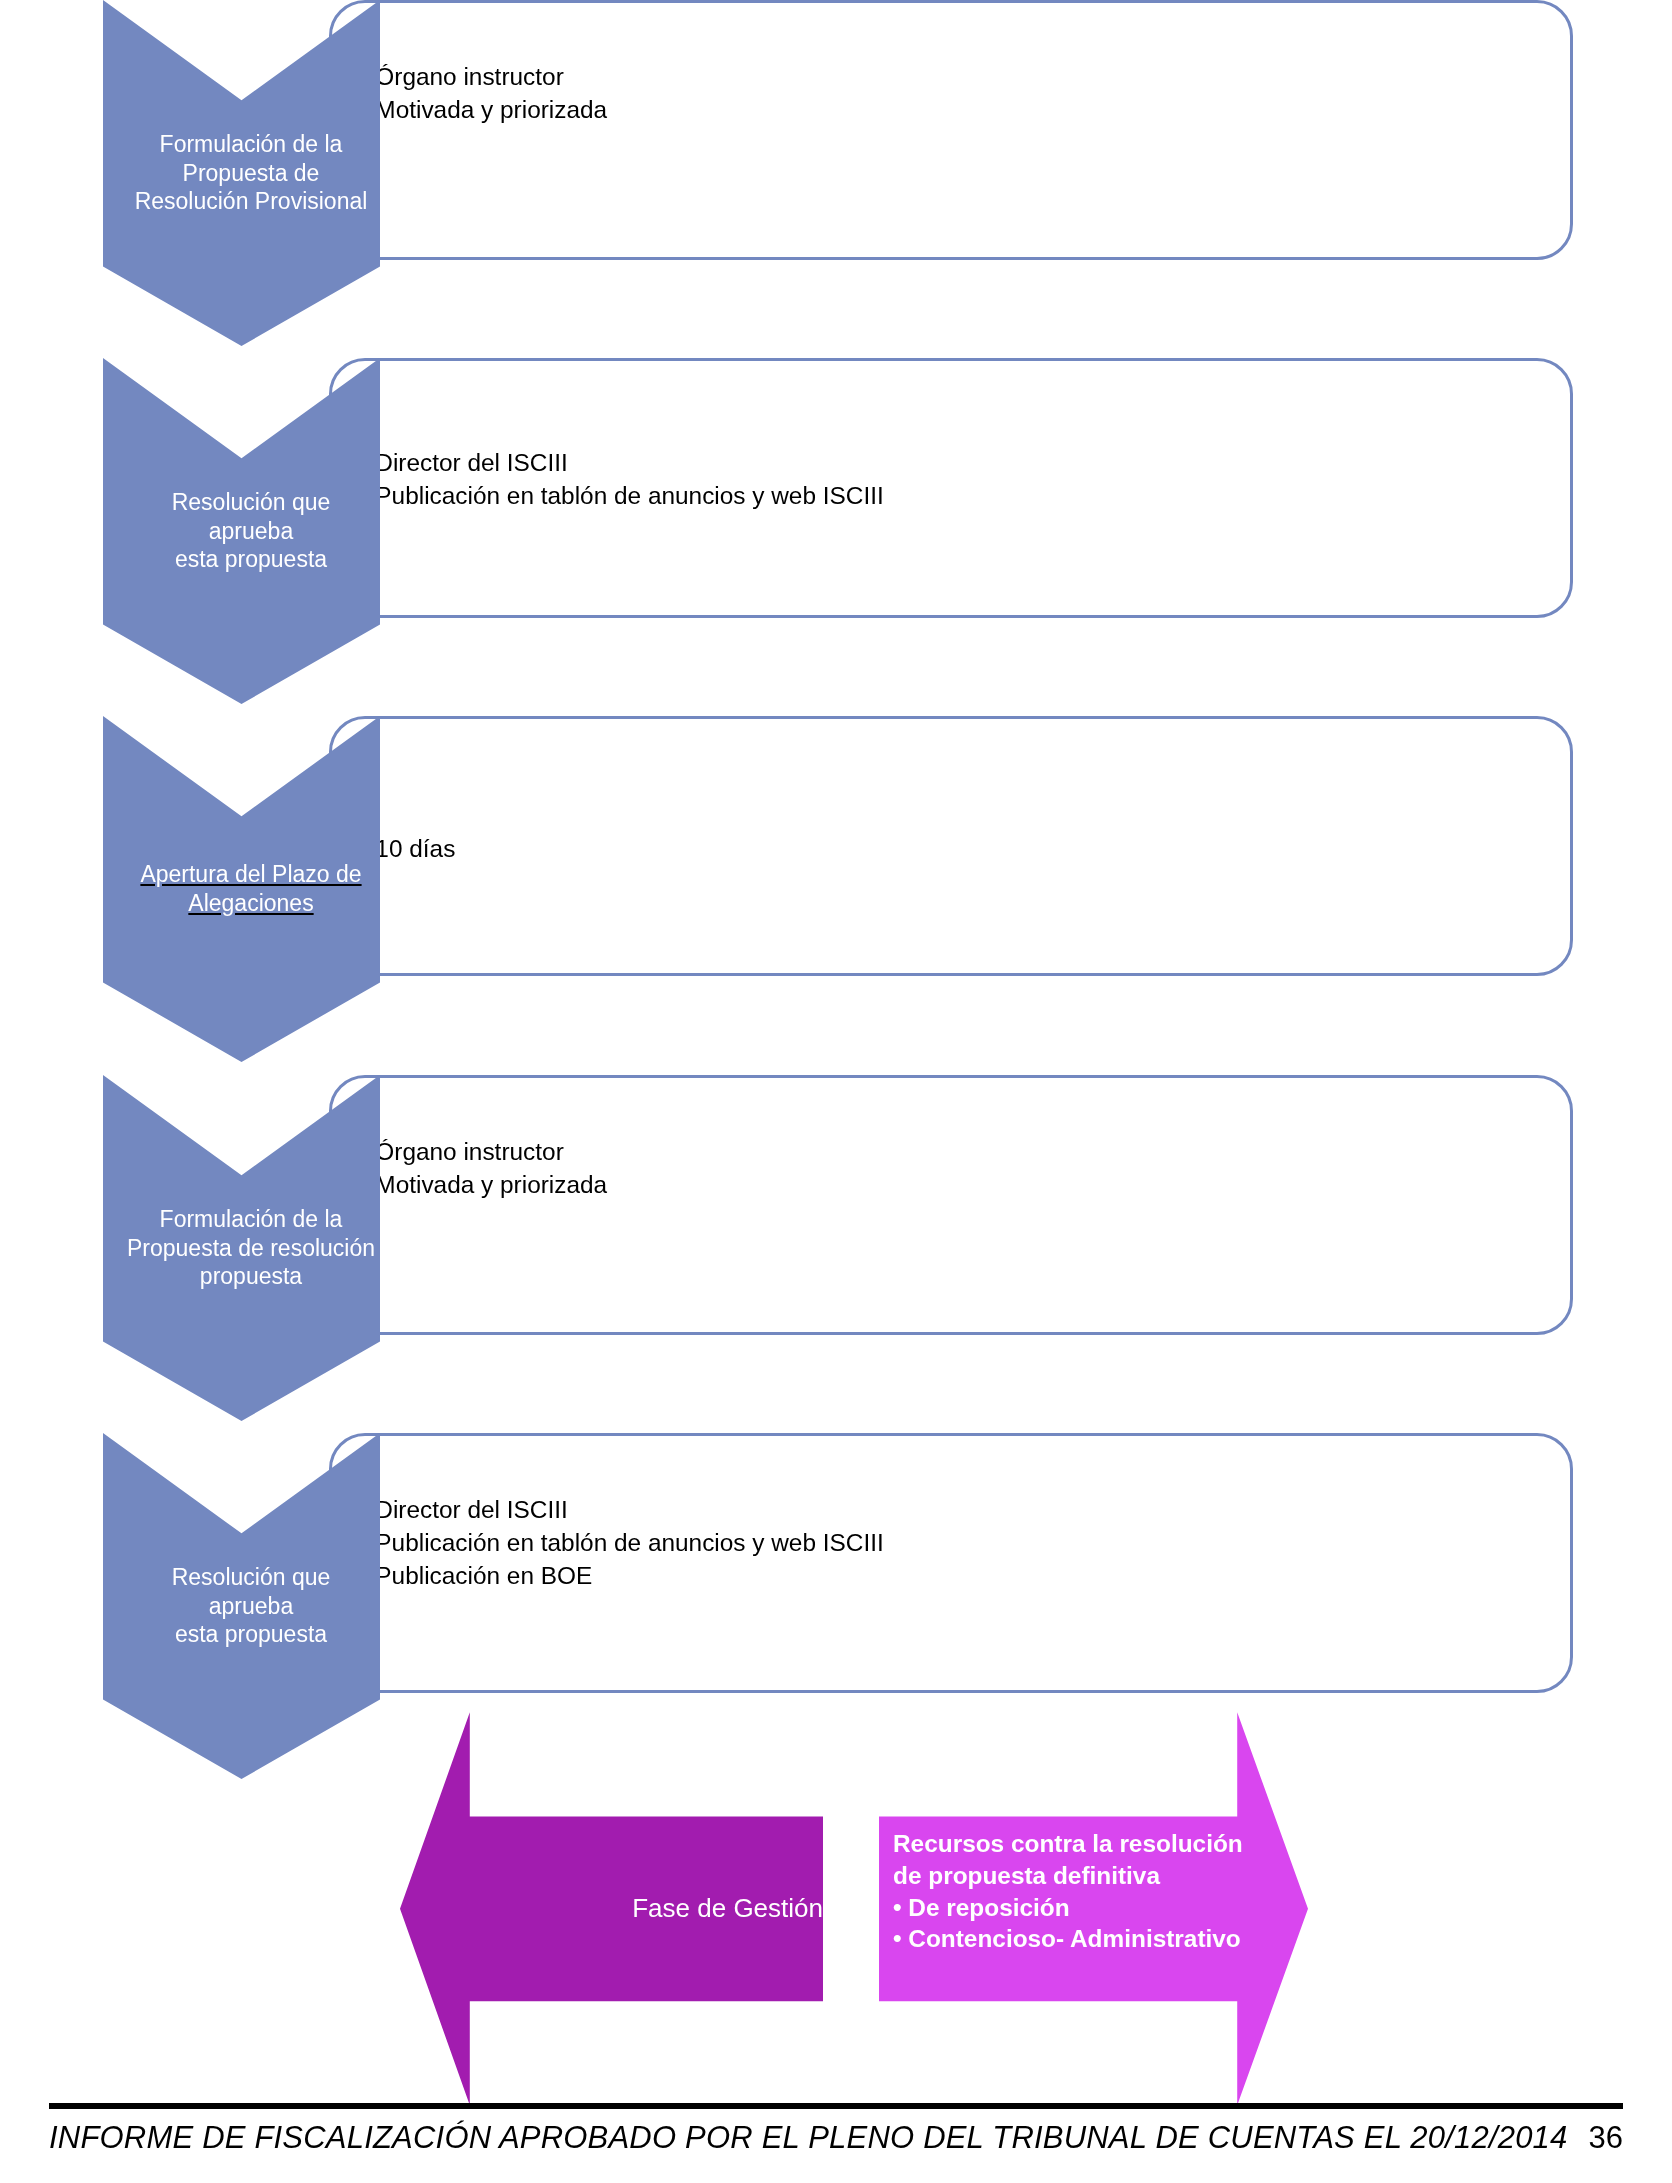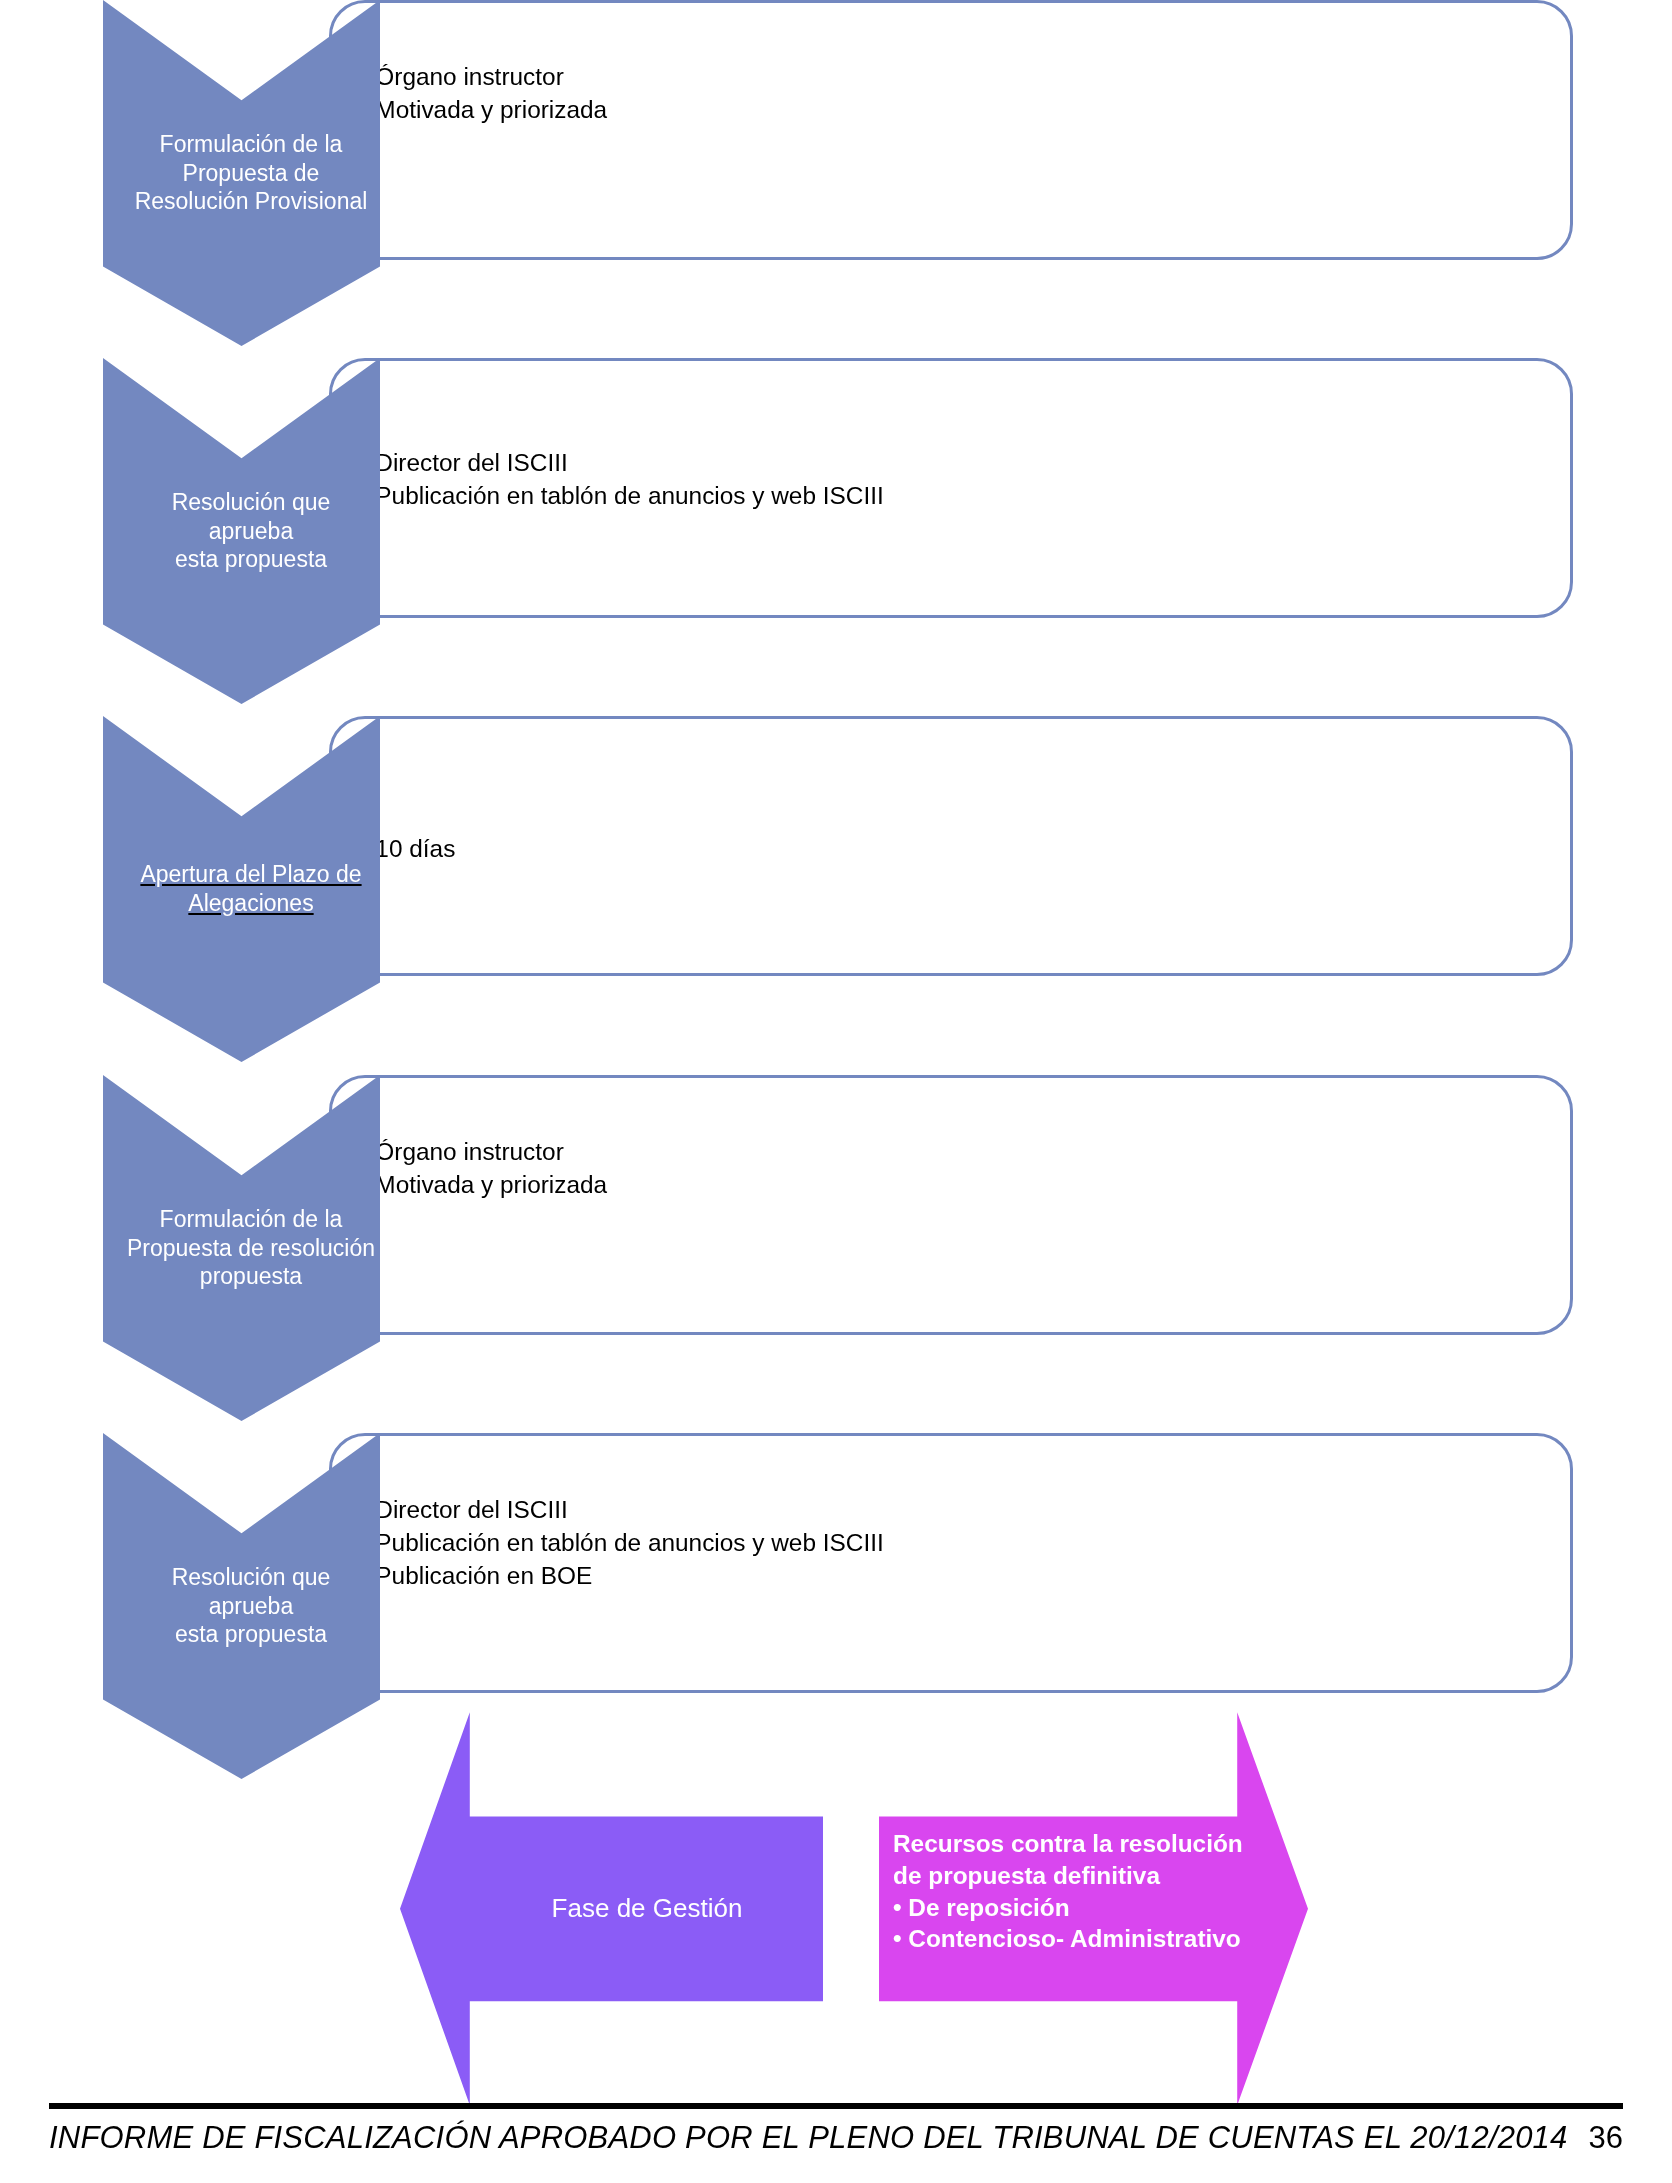--- a/index.html
+++ b/index.html
@@ -69,26 +69,26 @@
     font-size: 23px;
     line-height: 1.25;
     padding: 0 4.7px;
     display: block;
     margin-left: 19px;
   }
 
   
   .arrow-left {
     position: absolute;
-    background: #8b5cf6;
+    background: #a21caf;
     -webkit-clip-path: polygon(0% 50%, 16.5% 0%, 16.5% 26.5%, 100% 26.5%, 100% 73.5%, 16.5% 73.5%, 16.5% 100%);
     clip-path: polygon(0% 50%, 16.5% 0%, 16.5% 26.5%, 100% 26.5%, 100% 73.5%, 16.5% 73.5%, 16.5% 100%);
     display: flex;
     align-items: center;
-    justify-content: center;
+    justify-content: flex-end;
   }
 
   .arrow-left-label {
     color: #ffffff;
     font-size: 26px;
     margin-left: 71px;
   }
 
   .arrow-right {
     position: absolute;

